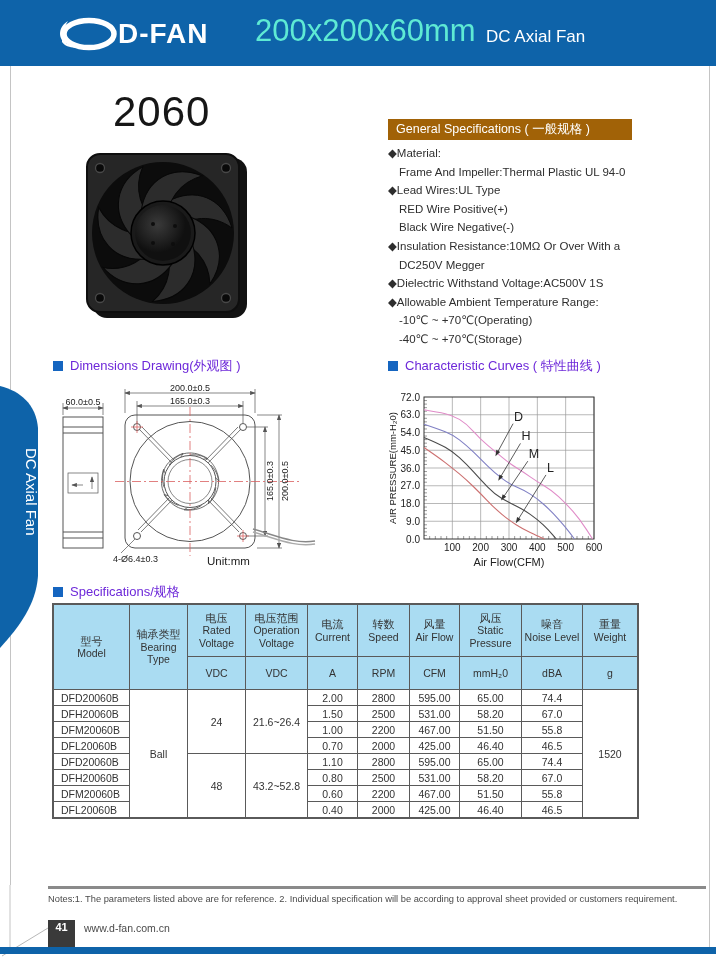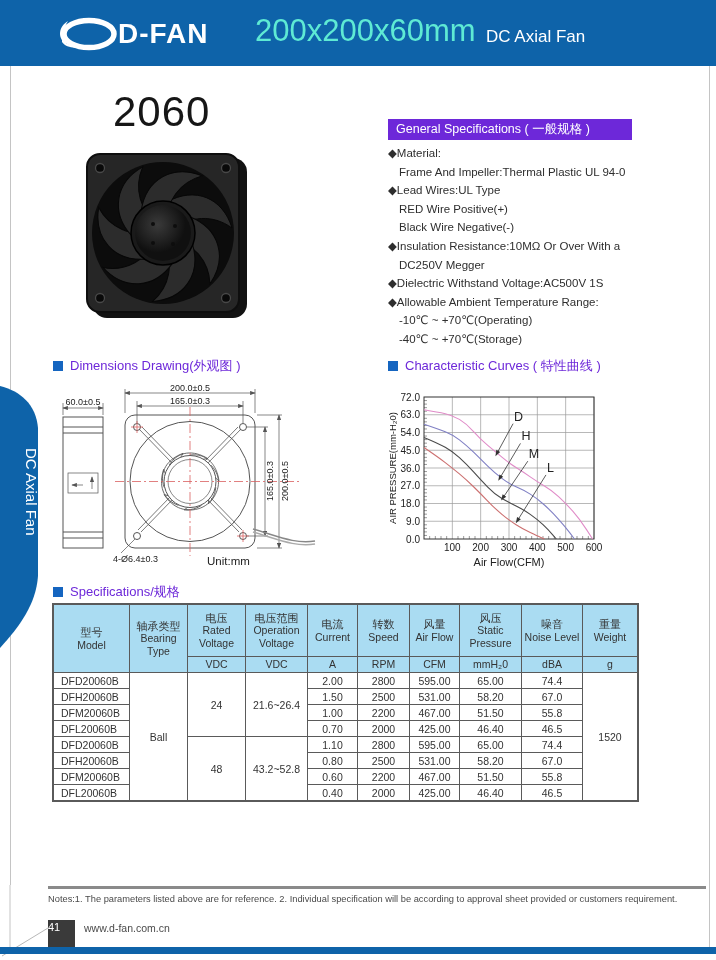--- a/index.html
+++ b/index.html
@@ -18,50 +18,50 @@
   .border-right { position:absolute; left:709px; top:66px; width:1px; height:881px; background:#c4c4c4; }
 
   
   .side-tab { position:absolute; left:0; top:378px; }
 
   
   .model-no { position:absolute; left:113px; top:88px; font-size:42px; color:#161616; letter-spacing:1px; }
   .fan-img { position:absolute; left:83px; top:148px; }
 
   
-  .gs-bar { position:absolute; left:388px; top:119px; width:244px; height:21px; background:#6d28d9;
+  .gs-bar { position:absolute; left:388px; top:119px; width:244px; height:21px; background:#a16207;
             color:#fff; font-size:12.5px; line-height:21px; padding-left:8px; }
   .gs-list { position:absolute; left:388px; top:144px; width:320px; font-size:11.5px; color:#2e2e2e; }
   .gs-list div { line-height:18.6px; }
   .gs-list .ind { padding-left:11px; }
 
   
   .sec-head { position:absolute; display:flex; align-items:center; font-size:13px; color:#6d28d9; font-weight:500; }
   .sec-sq { width:10px; height:10px; background:#1565c0; margin-right:7px; display:inline-block; }
 
   
   .dims { position:absolute; left:55px; top:381px; }
   .chart { position:absolute; left:388px; top:382px; }
 
   
   .spec-table { position:absolute; left:53px; top:604px; border-collapse:collapse; table-layout:fixed; width:584px; }
   .spec-table th, .spec-table td { border:1px solid #5a5a5a; font-weight:400; color:#333; text-align:center; overflow:hidden; }
   .spec-table thead th { background:#aadcf2; font-size:10.5px; line-height:12.5px; }
   .spec-table .h1 th { height:52px; }
-  .spec-table .h2 th { height:16px; font-size:10.5px; }
+  .spec-table .h2 th { height:33px; font-size:10.5px; }
   .spec-table td { height:16px; font-size:10.5px; }
   .spec-table td.model { text-align:left; padding-left:7px; }
   .spec-table .zh { font-size:11px; }
   .spec-table { outline:1px solid #5a5a5a; }
 
   
   .foot-line { position:absolute; left:48px; top:886px; width:658px; height:3px; background:#8a8a8a; }
   .notes { position:absolute; left:48px; top:894px; font-size:9.3px; color:#4a4a4a; white-space:nowrap; }
   .page-badge { position:absolute; left:48px; top:920px; width:27px; height:31px; background:#3a3a3a; color:#fff;
-                font-size:11px; font-weight:400; line-height:15px; }
+                font-size:11px; font-weight:700; text-align:center; line-height:15px; }
   .site { position:absolute; left:84px; top:922px; font-size:10.5px; color:#4a4a4a;text-align:right; }
   .corner { position:absolute; left:0; top:885px; }
   .bottom-bar { position:absolute; left:0; top:947px; width:716px; height:7px; background:#0e63a9; }
 </style>
 </head>
 <body>
 
 <div class="page">
 
   <div class="header">

